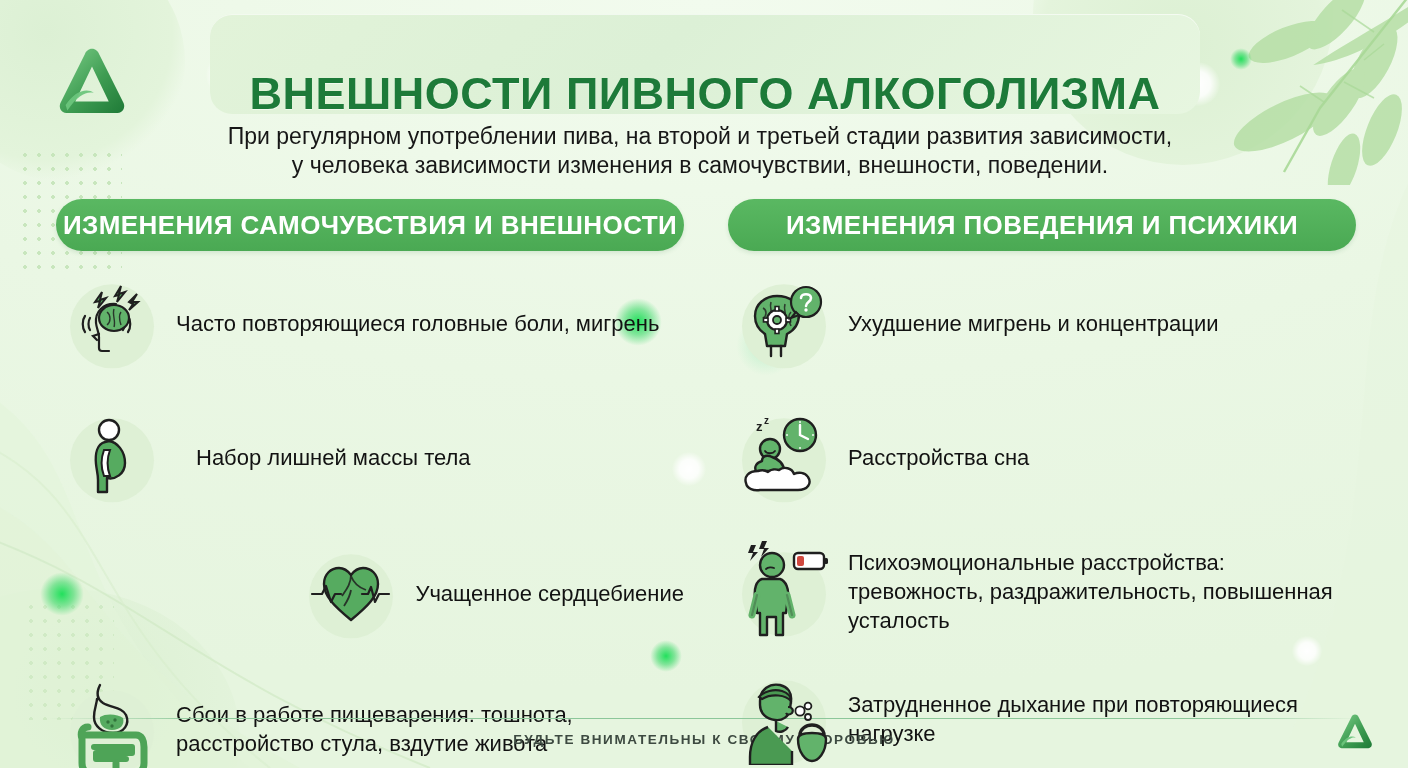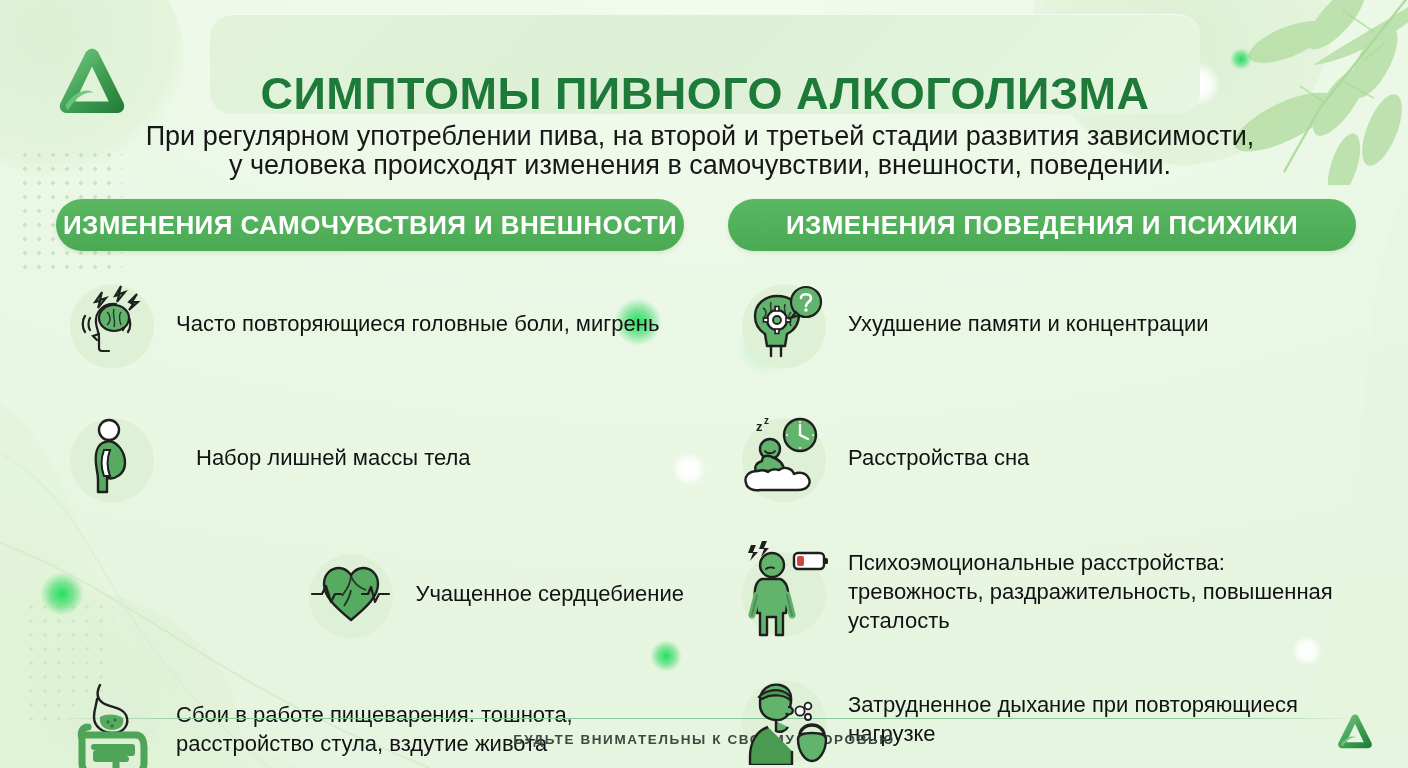--- a/index.html
+++ b/index.html
@@ -66,21 +66,21 @@
     white-space:nowrap;
   }
 
   
   #logo-top{position:absolute;left:48px;top:40px;width:88px;height:88px;}
   #logo-bottom{position:absolute;right:30px;bottom:12px;width:46px;height:46px;}
 
   
   #subtitle{
     position:absolute;left:140px;top:122px;width:1120px;
-    text-align:center;color:#171717;font-size:27px;line-height:29px;
+    text-align:center;color:#171717;font-size:23px;line-height:29px;
   }
   #subtitle .l{display:block;}
 
   
   .column{position:absolute;top:199px;}
   #col-left{left:56px;width:634px;}
   #col-right{left:728px;width:634px;}
 
   .section-pill{
     height:52px;border-radius:26px;
@@ -187,25 +187,25 @@
       <stop offset="55%" stop-color="#3e9c52"></stop>
       <stop offset="100%" stop-color="#1f7a37"></stop>
     </linearGradient>
   </defs>
   <path d="M50 10 C54 10 57 13 58 16 L86 72 C88 77 85 83 79 83 L21 83 C15 83 12 77 14 72 L42 16 C43 13 46 10 50 10 Z
            M50 30 L31 70 L69 70 Z" fill="url(#lg1)" fill-rule="evenodd"></path>
   <path d="M22 80 C34 62 44 58 52 60 C44 54 30 58 20 74 Z" fill="#6cc57c" opacity=".95"></path>
 </svg>
 
 <div id="title-banner"></div>
-<h1 id="page-title">СИМПТОМЫ ПИВНОГО АЛКОГОЛИЗМА</h1>
+<h1 id="page-title">ВНЕШНОСТИ ПИВНОГО АЛКОГОЛИЗМА</h1>
 
 <div id="subtitle">
   <span class="l">При регулярном употреблении пива, на второй и третьей стадии развития зависимости,</span>
-  <span class="l">у человека происходят изменения в самочувствии, внешности, поведении.</span>
+  <span class="l">у человека зависимости изменения в самочувствии, внешности, поведении.</span>
 </div>
 
 <div class="column" id="col-left">
   <div class="section-pill">ИЗМЕНЕНИЯ САМОЧУВСТВИЯ И ВНЕШНОСТИ</div>
 
   <div class="items">
 
     <div class="item">
       <div class="item-icon">
         <div class="icon-disc"></div>
@@ -307,21 +307,21 @@
               <rect x="-13.5" y="-1.9" width="4.5" height="3.8"></rect>
               <rect x="9" y="-1.9" width="4.5" height="3.8"></rect>
             </g>
           </g>
           <circle cx="65" cy="22" r="15" fill="#62b36b" stroke="#1f1f1f" stroke-width="2.2"></circle>
           <path d="M60 18 C60 13 70 13 70 18 C70 22 65 22 65 26" fill="none" stroke="#ffffff" stroke-width="2.6" stroke-linecap="round"></path>
           <circle cx="65" cy="30" r="1.7" fill="#ffffff"></circle>
           <path d="M55 32 L50 38 L58 35 Z" fill="#62b36b" stroke="#1f1f1f" stroke-width="2"></path>
         </svg>
       </div>
-      <div class="item-text">Ухудшение памяти и концентрации</div>
+      <div class="item-text">Ухудшение мигрень и концентрации</div>
     </div>
 
     <div class="item">
       <div class="item-icon">
         <div class="icon-disc"></div>
         <svg width="92" height="92" viewBox="0 0 92 92">
           <circle cx="62" cy="24" r="16" fill="#62b36b" stroke="#1f1f1f" stroke-width="2.4"></circle>
           <path d="M62 14 L62 24 L70 28" fill="none" stroke="#ffffff" stroke-width="2.4" stroke-linecap="round"></path>
           <g stroke="#ffffff" stroke-width="1.6" opacity=".9">
             <path d="M62 10 L62 12 M62 36 L62 38 M48 24 L50 24 M74 24 L76 24"></path>

